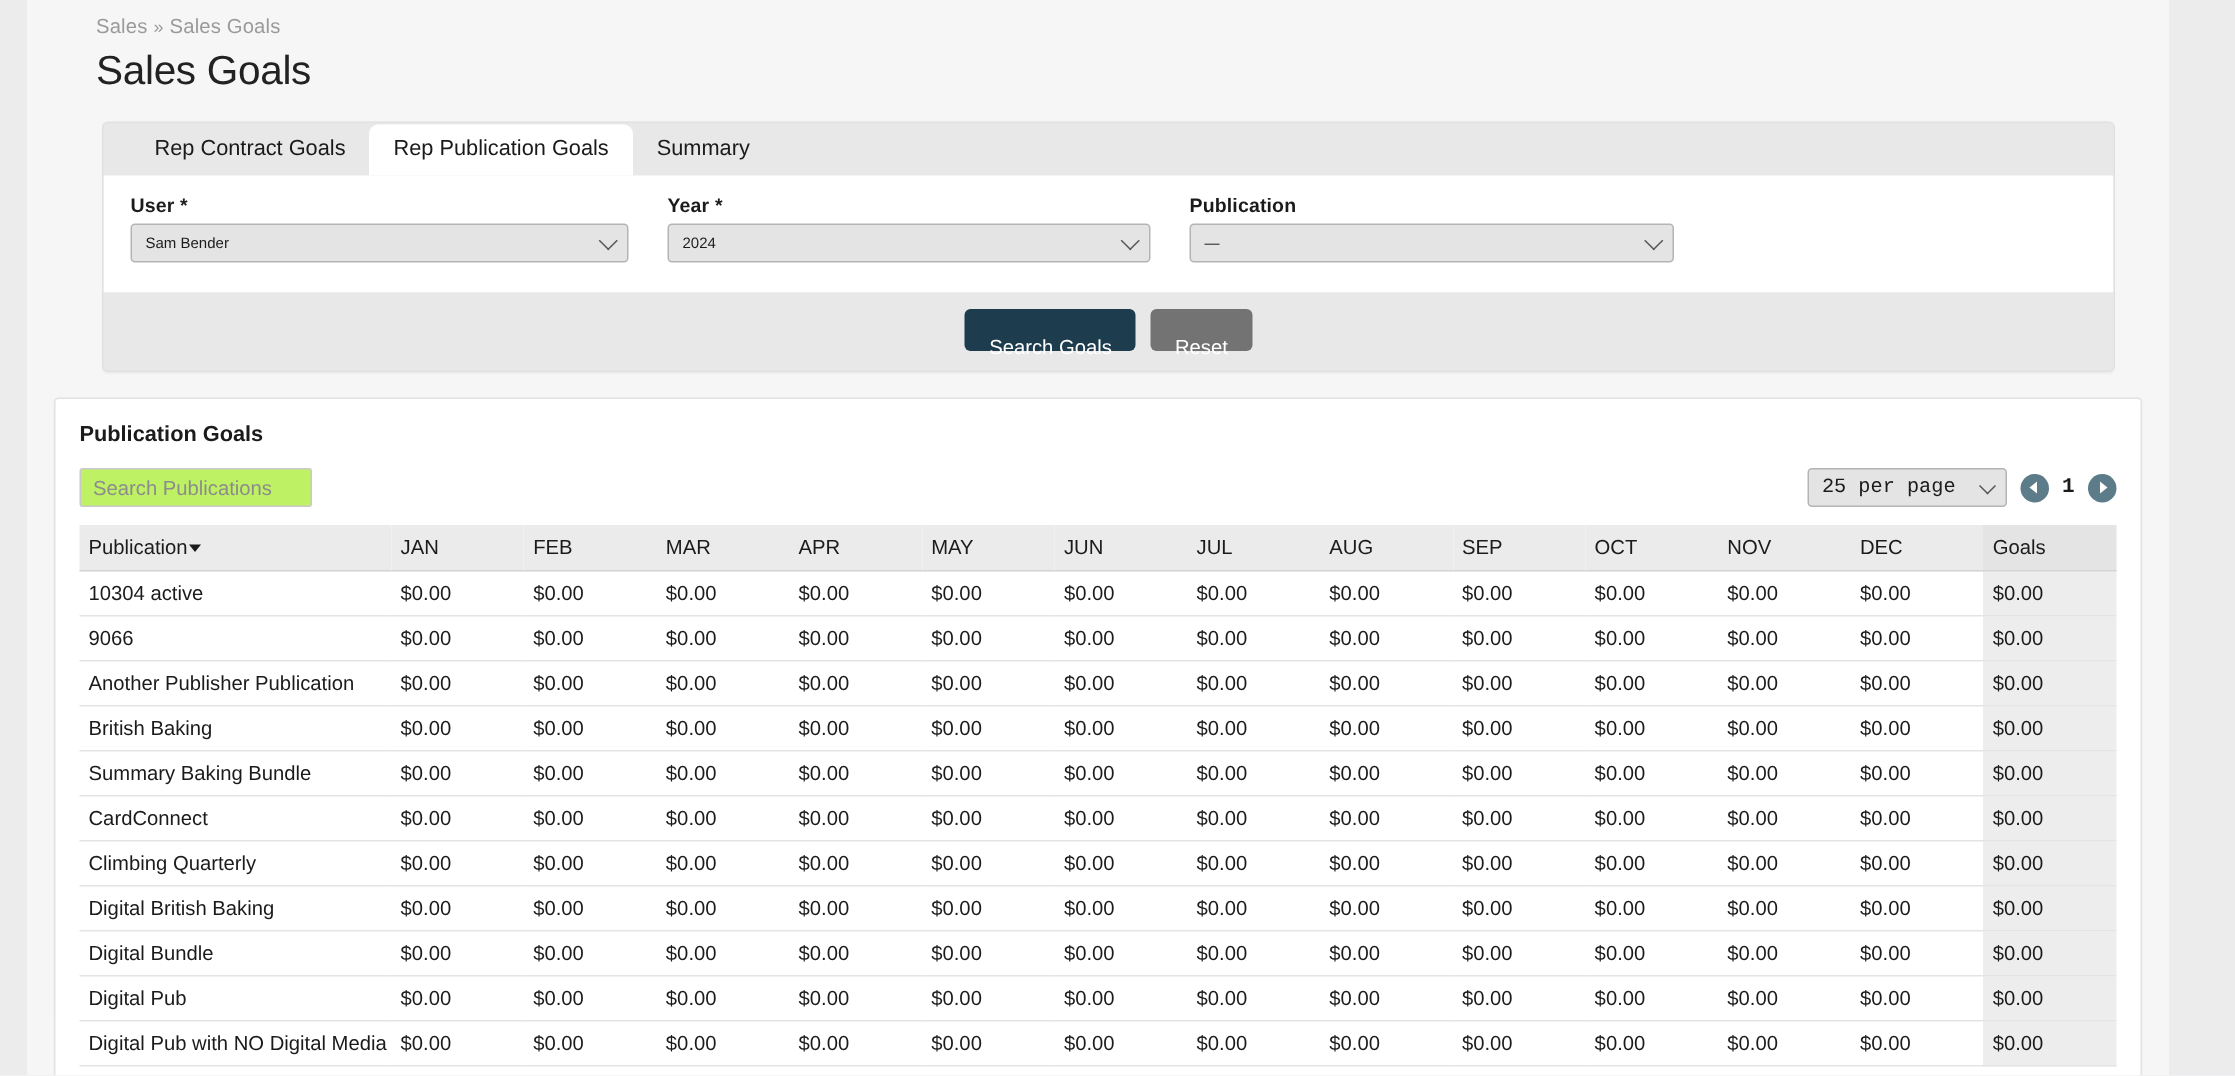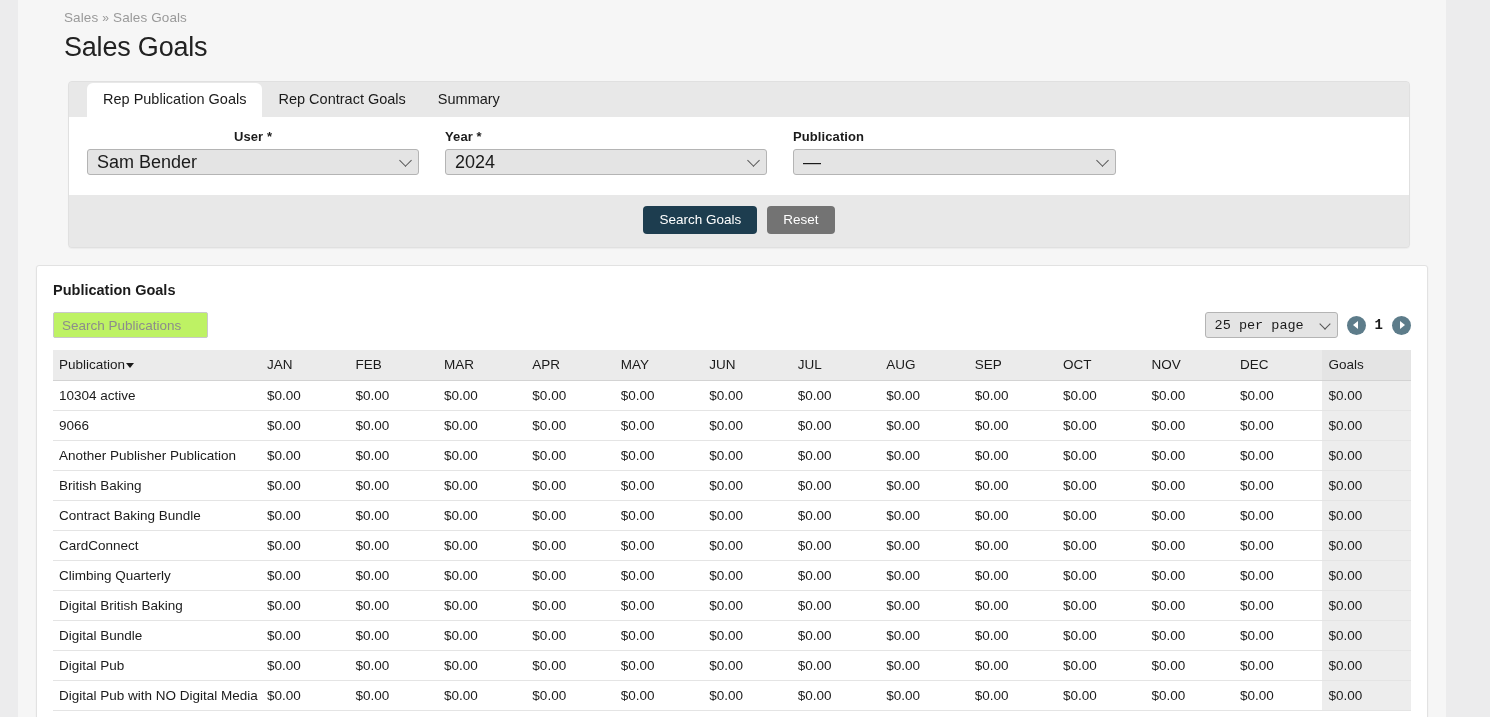--- a/index.html
+++ b/index.html
@@ -69,40 +69,40 @@
     border-radius: 6px 6px 0 0;
     font-weight: 400;
   }
   .filter-body {
     background: #ffffff;
     padding: 12px 18px 20px 18px;
     display: flex;
     gap: 26px;
   }
   .field { display: flex; flex-direction: column; }
-  .field.user { width: 332px; text-align: center; }
+  .field.user { width: 332px; }
   .field.year { width: 322px; }
   .field.pub  { width: 323px; }
   .field-label {
     font-size: 13px;
     font-weight: bold;
     color: #1b1b1b;
     margin-bottom: 5px;
     letter-spacing: .1px;
   }
   .select {
     position: relative;
     height: 26px;
     background: #e4e4e4;
     border: 1px solid #b4b4b4;
     border-radius: 3px;
     display: flex;
     align-items: center;
     padding: 0 24px 0 9px;
-    font-size: 18px;
+    font-size: 10px;
     color: #1b1b1b;
     cursor: pointer;
   }
   .select .chev {
     position: absolute; right: 8px; top: 50%;
     width: 9px; height: 9px;
     margin-top: -6px;
     border-right: 1.6px solid #555;
     border-bottom: 1.6px solid #555;
     transform: rotate(45deg);
@@ -113,21 +113,21 @@
     display: flex;
     justify-content: center;
     gap: 10px;
   }
   .btn {
     border: none;
     border-radius: 4px;
     font-size: 13.5px;
     font-family: inherit;
     cursor: pointer;
-    padding: 0 16px;
+    padding: 12px 16px;
     height: 28px;
     line-height: 28px;
     color: #fff;
   }
   .btn-primary { background: #1d3d4f; }
   .btn-secondary { background: #737373; }
 
   
   .table-card {
     margin: 17px 18px 0 18px;
@@ -243,22 +243,22 @@
 
   <div class="breadcrumb">
     <span>Sales</span><span class="sep">»</span><span>Sales Goals</span>
   </div>
 
   <div class="page-title">Sales Goals</div>
 
   <div class="filter-card">
 
     <div class="tabbar">
+      <div class="tab">Rep Contract Goals</div>
       <div class="tab active">Rep Publication Goals</div>
-      <div class="tab">Rep Contract Goals</div>
       <div class="tab">Summary</div>
     </div>
 
     <div class="filter-body">
       <div class="field user">
         <div class="field-label">User *</div>
         <div class="select">
           <span>Sam Bender</span>
           <span class="chev"></span>
         </div>
@@ -383,21 +383,21 @@
             <td>$0.00</td>
             <td>$0.00</td>
             <td>$0.00</td>
             <td>$0.00</td>
             <td>$0.00</td>
             <td>$0.00</td>
             <td>$0.00</td>
             <td class="totalcol">$0.00</td>
           </tr>
           <tr>
-            <td>Contract Baking Bundle</td>
+            <td>Summary Baking Bundle</td>
             <td>$0.00</td>
             <td>$0.00</td>
             <td>$0.00</td>
             <td>$0.00</td>
             <td>$0.00</td>
             <td>$0.00</td>
             <td>$0.00</td>
             <td>$0.00</td>
             <td>$0.00</td>
             <td>$0.00</td>

